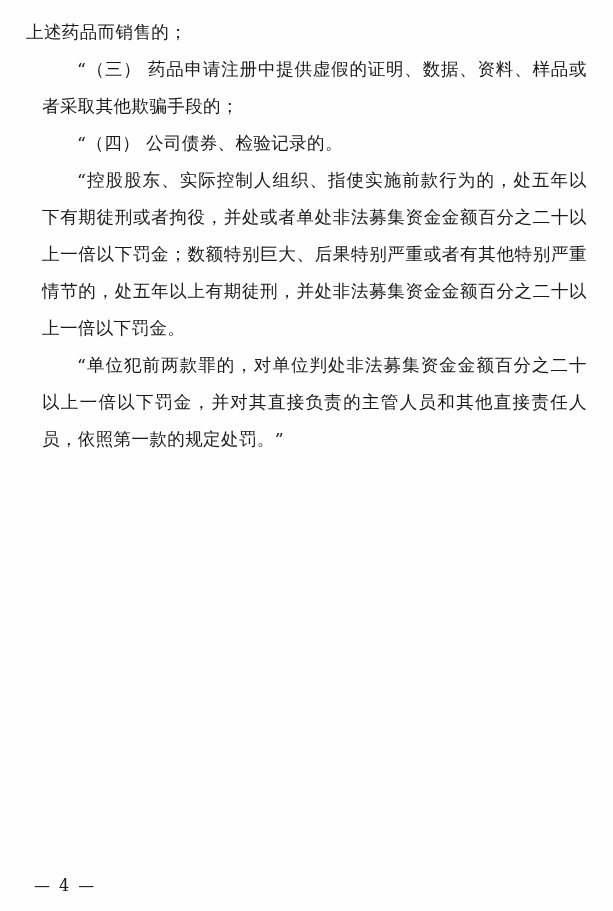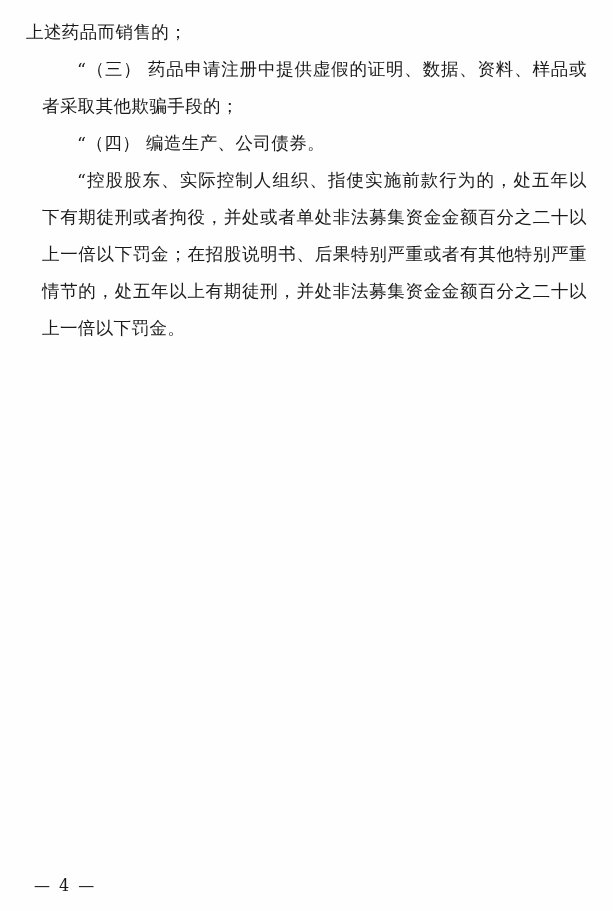--- a/index.html
+++ b/index.html
@@ -51,17 +51,18 @@
     font-family: "DejaVu Serif", "Liberation Serif", serif;
   }
 </style>
 </head>
 <body>
 
 <div class="page">
   <div class="doc-body">
     <p class="para">上述药品而销售的；</p>
     <p class="para indent">“（三） 药品申请注册中提供虚假的证明、数据、资料、样品或者采取其他欺骗手段的；</p>
-    <p class="para indent">“（四） 编造生产、公司债券。</p>
-    <p class="para indent">“控股股东、实际控制人组织、指使实施前款行为的，处五年以下有期徒刑或者拘役，并处或者单处非法募集资金金额百分之二十以上一倍以下罚金；在招股说明书、后果特别严重或者有其他特别严重情节的，处五年以上有期徒刑，并处非法募集资金金额百分之二十以上一倍以下罚金。</p>
+    <p class="para indent">“（四） 公司债券、检验记录的。</p>
+    <p class="para indent">“控股股东、实际控制人组织、指使实施前款行为的，处五年以下有期徒刑或者拘役，并处或者单处非法募集资金金额百分之二十以上一倍以下罚金；数额特别巨大、后果特别严重或者有其他特别严重情节的，处五年以上有期徒刑，并处非法募集资金金额百分之二十以上一倍以下罚金。</p>
+    <p class="para indent">“单位犯前两款罪的，对单位判处非法募集资金金额百分之二十以上一倍以下罚金，并对其直接负责的主管人员和其他直接责任人员，依照第一款的规定处罚。”</p>
   </div>
   <div class="footer">— 4 —</div>
 </div>
 
 </body></html>

